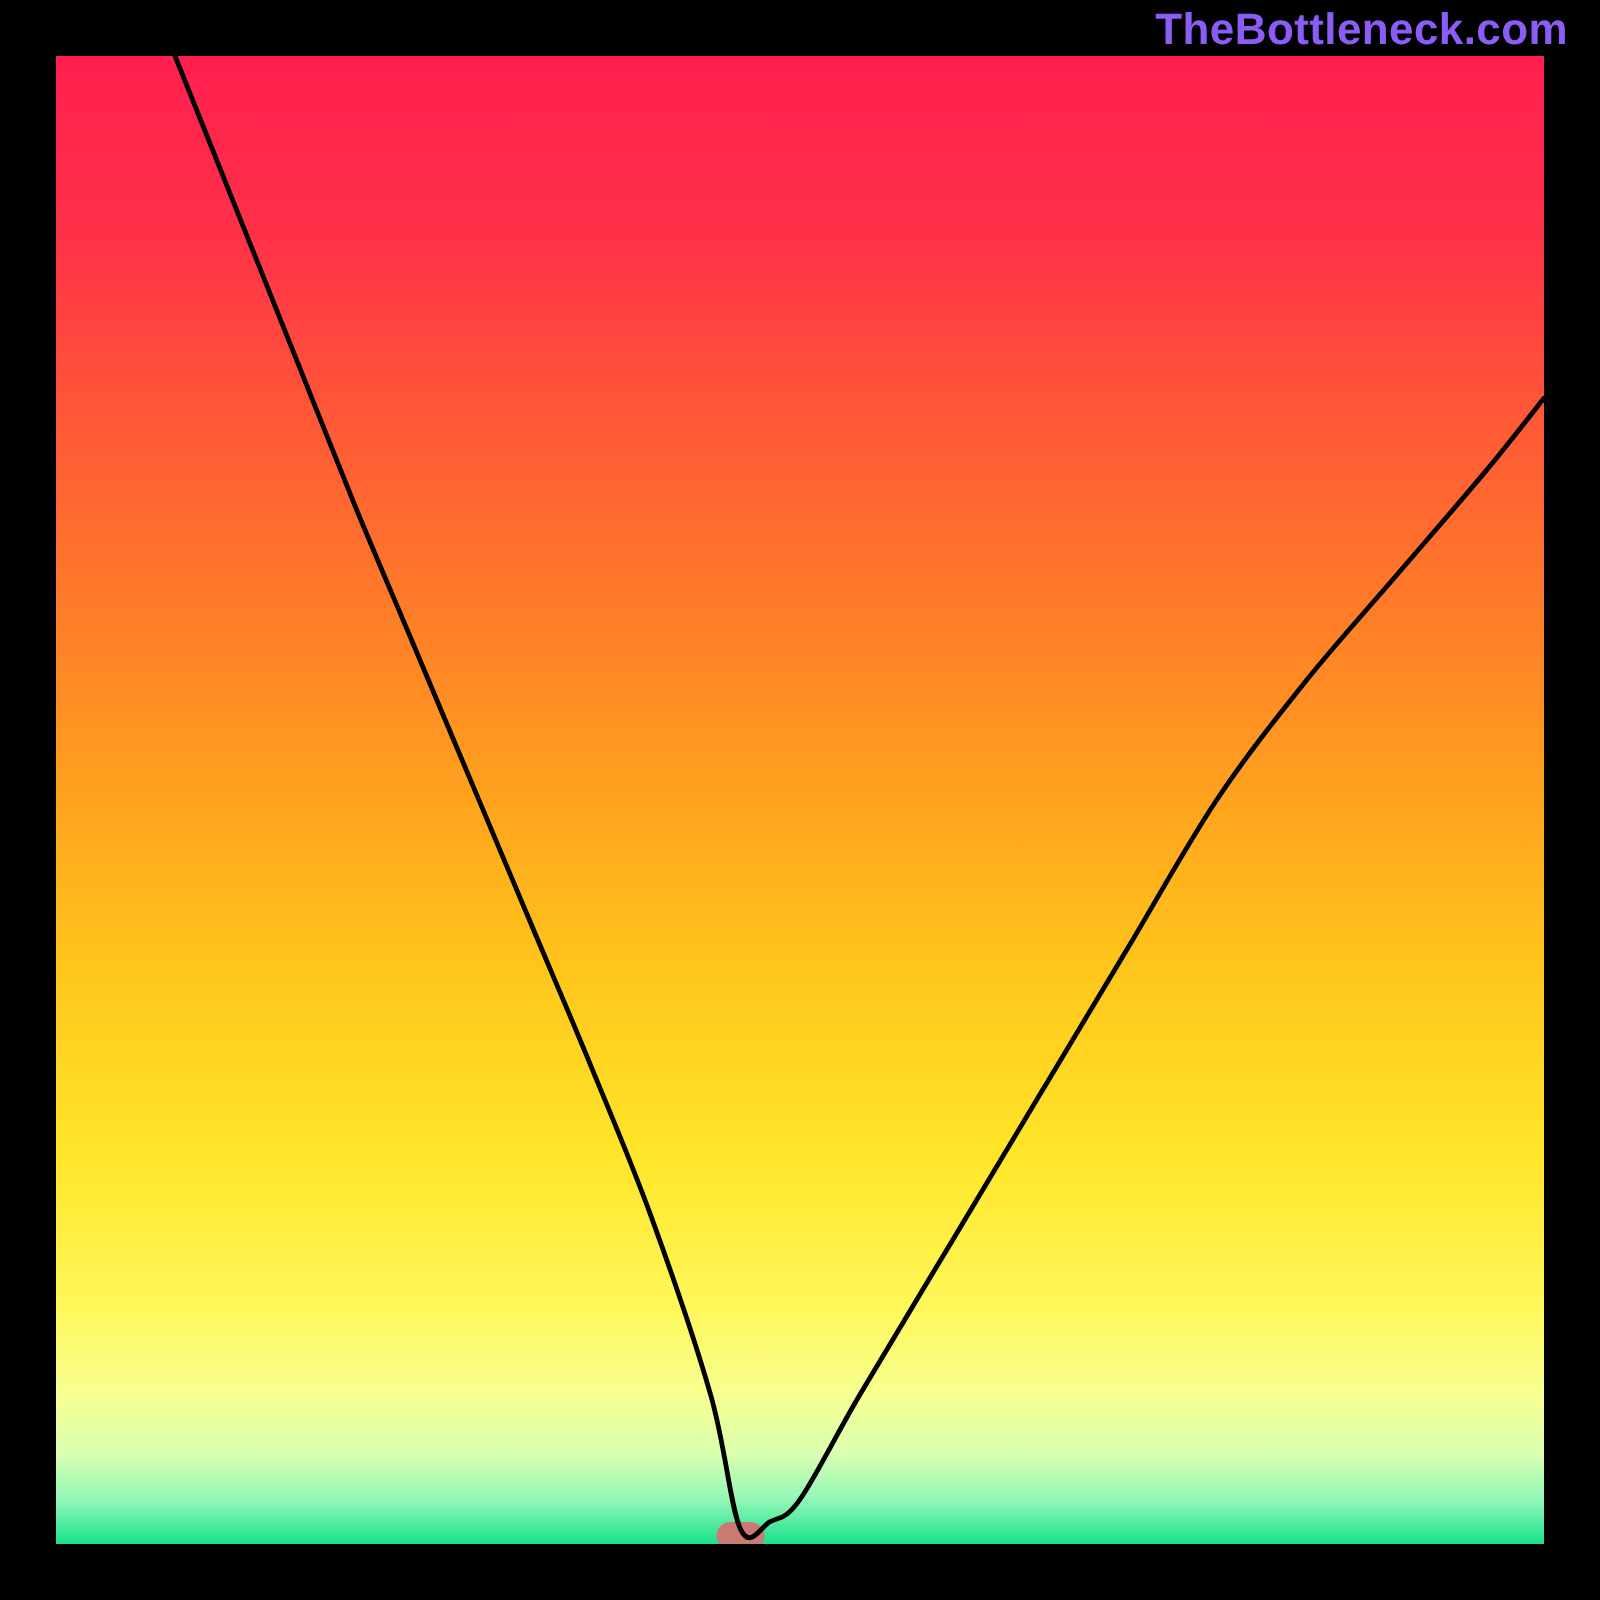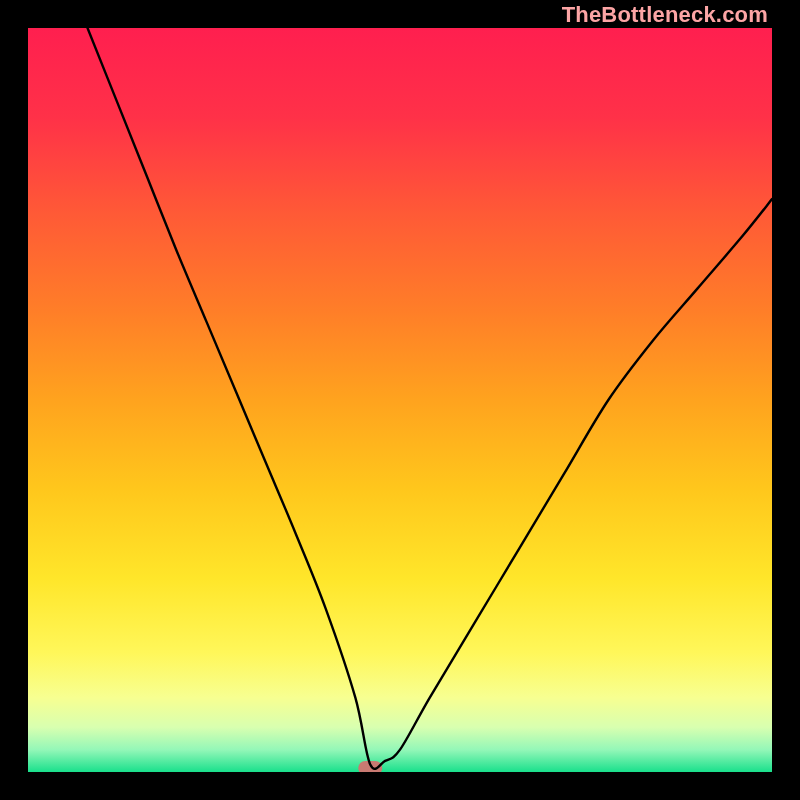--- a/index.html
+++ b/index.html
@@ -14,25 +14,25 @@
     position: absolute;
     left: 0;
     top: 0;
     width: 800px;
     height: 800px;
     background: #000000;
   }
   .watermark {
     position: absolute;
     top: 2px;
-    right: 32px;
+    right: 16px;
     font-family: Arial, Helvetica, sans-serif;
     font-size: 22px;
     font-weight: 600;
-    color: #fca5a5;
+    color: #8b5cf6;
     letter-spacing: 0.2px;
   }
   .plot-wrap {
     position: absolute;
     left: 28px;
     top: 28px;
     width: 744px;
     height: 744px;
   }
   svg {

